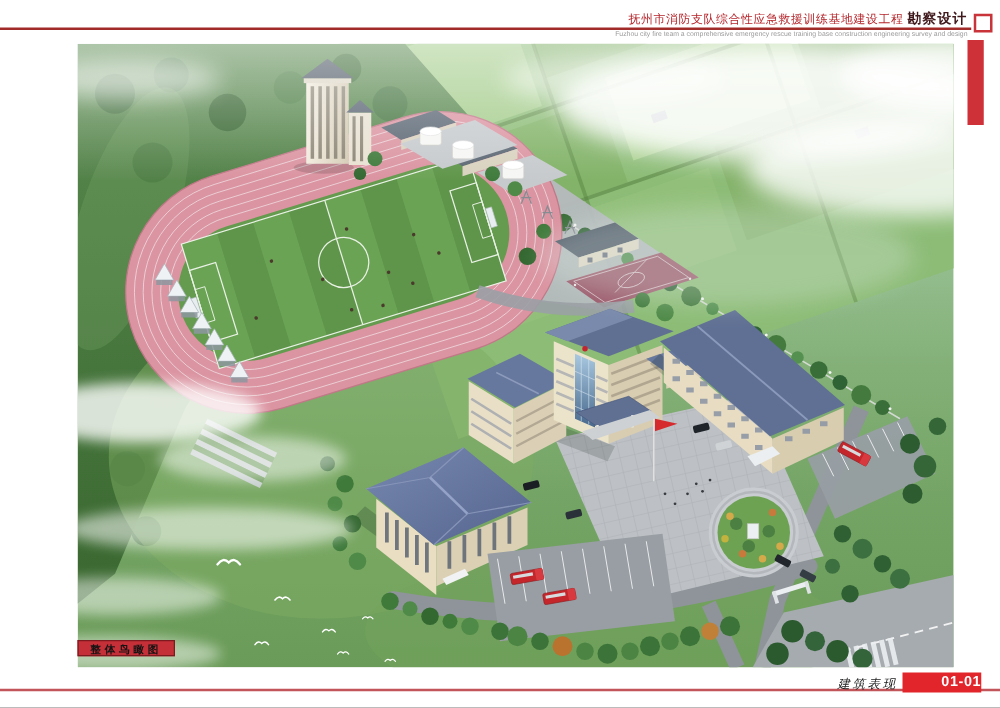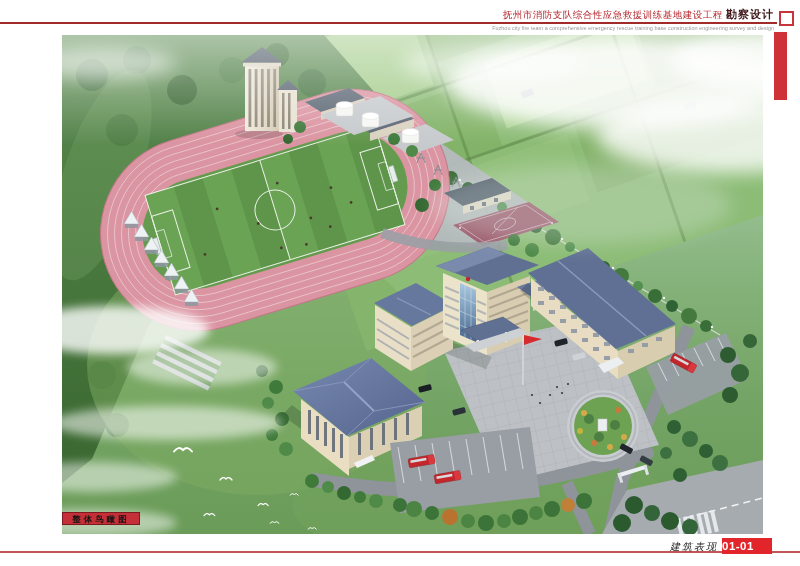--- a/index.html
+++ b/index.html
@@ -13,22 +13,22 @@
   .subtitle{position:absolute;top:25px;right:26px;font-size:5.5px;color:#9a9a9a;white-space:nowrap;}
   .sidebar-accent{position:absolute;top:32px;left:774px;width:13px;height:68px;background:#ce3138;}
   
   #scene{position:absolute;top:35px;left:62px;width:701px;height:499px;overflow:hidden;}
   #scene svg{display:block;}
   
   .view-label{position:absolute;top:512px;left:62px;width:78px;height:13px;background:#c53038;border:1px solid #7e1a1f;
               color:#141414;font-size:8.5px;font-weight:bold;letter-spacing:3px;text-align:center;line-height:13px;box-sizing:border-box;}
   .frule{position:absolute;top:551px;left:0;width:800px;height:2px;background:#c2555a;}
   .cat-label{position:absolute;top:540px;right:82px;font-size:10px;color:#1c1c1c;font-family:"DejaVu Serif","Liberation Serif",serif;font-style:italic;letter-spacing:2px;text-align:right;}
-  .sheet-no{position:absolute;top:538px;left:722px;width:50px;height:16px;background:#e2242b;color:#ffffff;
-            font-size:11.5px;font-weight:bold;text-align:left;line-height:16px;letter-spacing:.5px;}
+  .sheet-no{position:absolute;top:538px;left:722px;width:63px;height:16px;background:#e2242b;color:#ffffff;
+            font-size:11.5px;font-weight:bold;text-align:right;line-height:16px;letter-spacing:.5px;}
 </style>
 </head>
 <body>
 
 <div id="board">
 
   <div class="title"><span>抚州市消防支队综合性应急救援训练基地建设工程</span> <span class="suffix">勘察设计</span></div>
   <div class="hrule"></div>
   <div class="cornersq"></div>
   <div class="subtitle">Fuzhou city fire team a comprehensive emergency rescue training base construction engineering survey and design</div>

